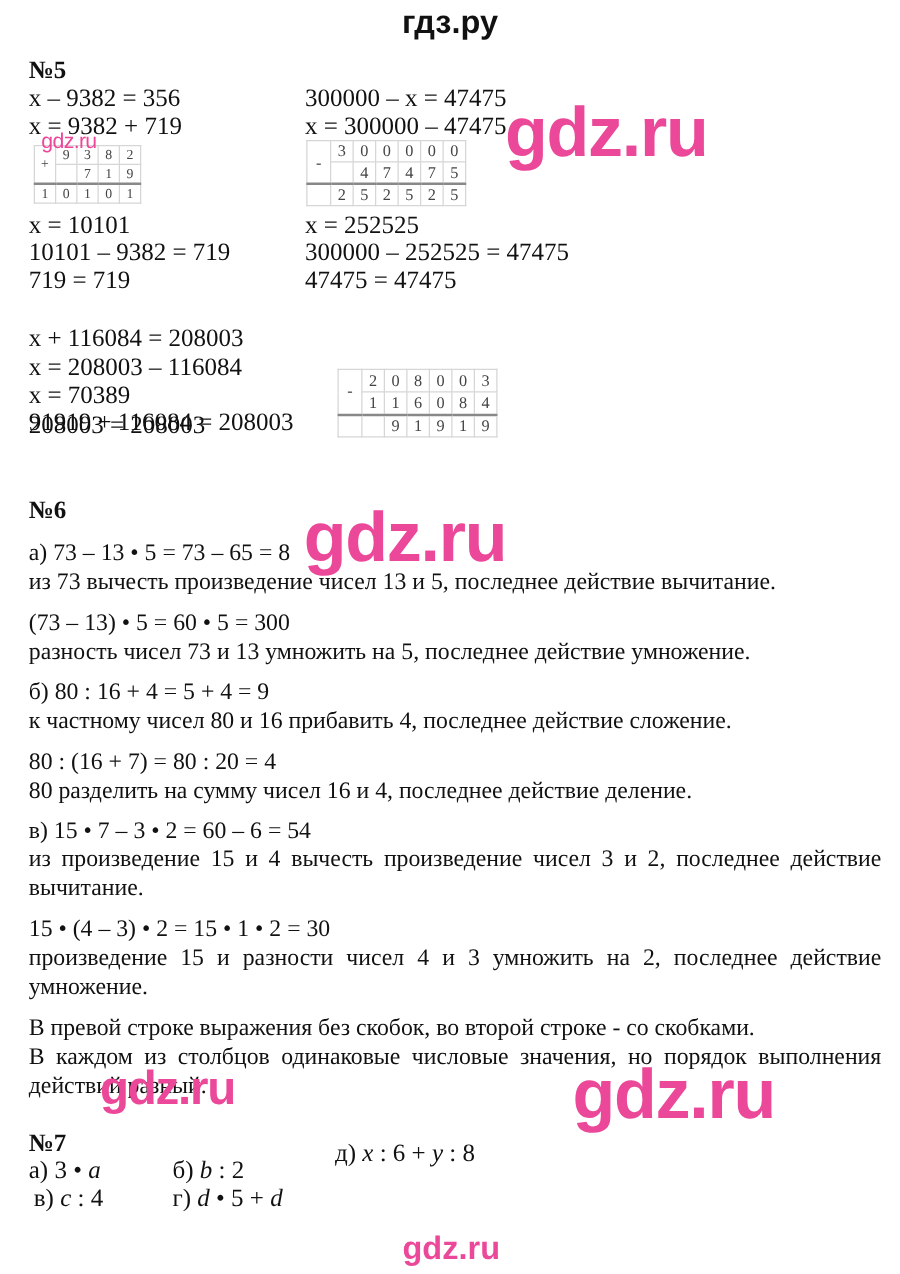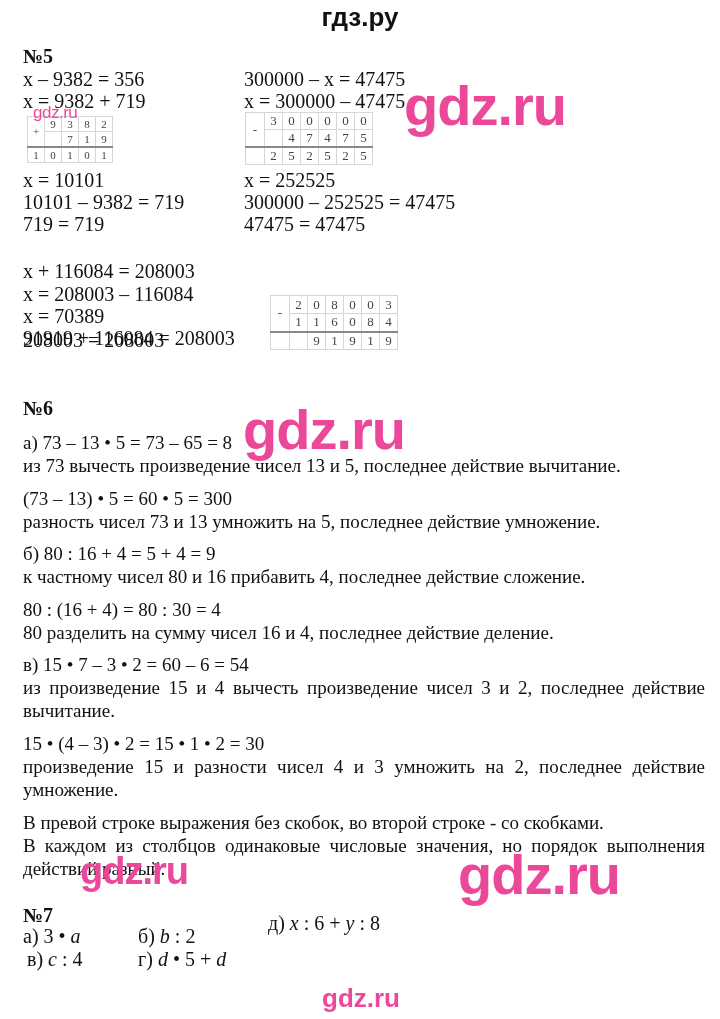--- a/index.html
+++ b/index.html
@@ -134,21 +134,21 @@
 
 <div class="para" style="top:431px;">а) 73 – 13 • 5 = 73 – 65 = 8</div>
 <div class="para" style="top:454px;">из 73 вычесть произведение чисел 13 и 5, последнее действие вычитание.</div>
 
 <div class="para" style="top:487px;">(73 – 13) • 5 = 60 • 5 = 300</div>
 <div class="para" style="top:510px;">разность чисел 73 и 13 умножить на 5, последнее действие умножение.</div>
 
 <div class="para" style="top:542px;">б) 80 : 16 + 4 = 5 + 4 = 9</div>
 <div class="para" style="top:565px;">к частному чисел 80 и 16 прибавить 4, последнее действие сложение.</div>
 
-<div class="para" style="top:598px;">80 : (16 + 4) = 80 : 30 = 4</div>
+<div class="para" style="top:598px;">80 : (16 + 7) = 80 : 20 = 4</div>
 <div class="para" style="top:621px;">80 разделить на сумму чисел 16 и 4, последнее действие деление.</div>
 
 <div class="para" style="top:653px;">в) 15 • 7 – 3 • 2 = 60 – 6 = 54</div>
 <div class="para justify" style="top:676px;">из произведение 15 и 4 вычесть произведение чисел 3 и 2, последнее действие вычитание.</div>
 
 <div class="para" style="top:732px;">15 • (4 – 3) • 2 = 15 • 1 • 2 = 30</div>
 <div class="para justify" style="top:755px;">произведение 15 и разности чисел 4 и 3 умножить на 2, последнее действие умножение.</div>
 
 <div class="para" style="top:811px;">В превой строке выражения без скобок, во второй строке - со скобками.</div>
 <div class="para justify" style="top:834px;">В каждом из столбцов одинаковые числовые значения, но порядок выполнения действий разный.</div>

